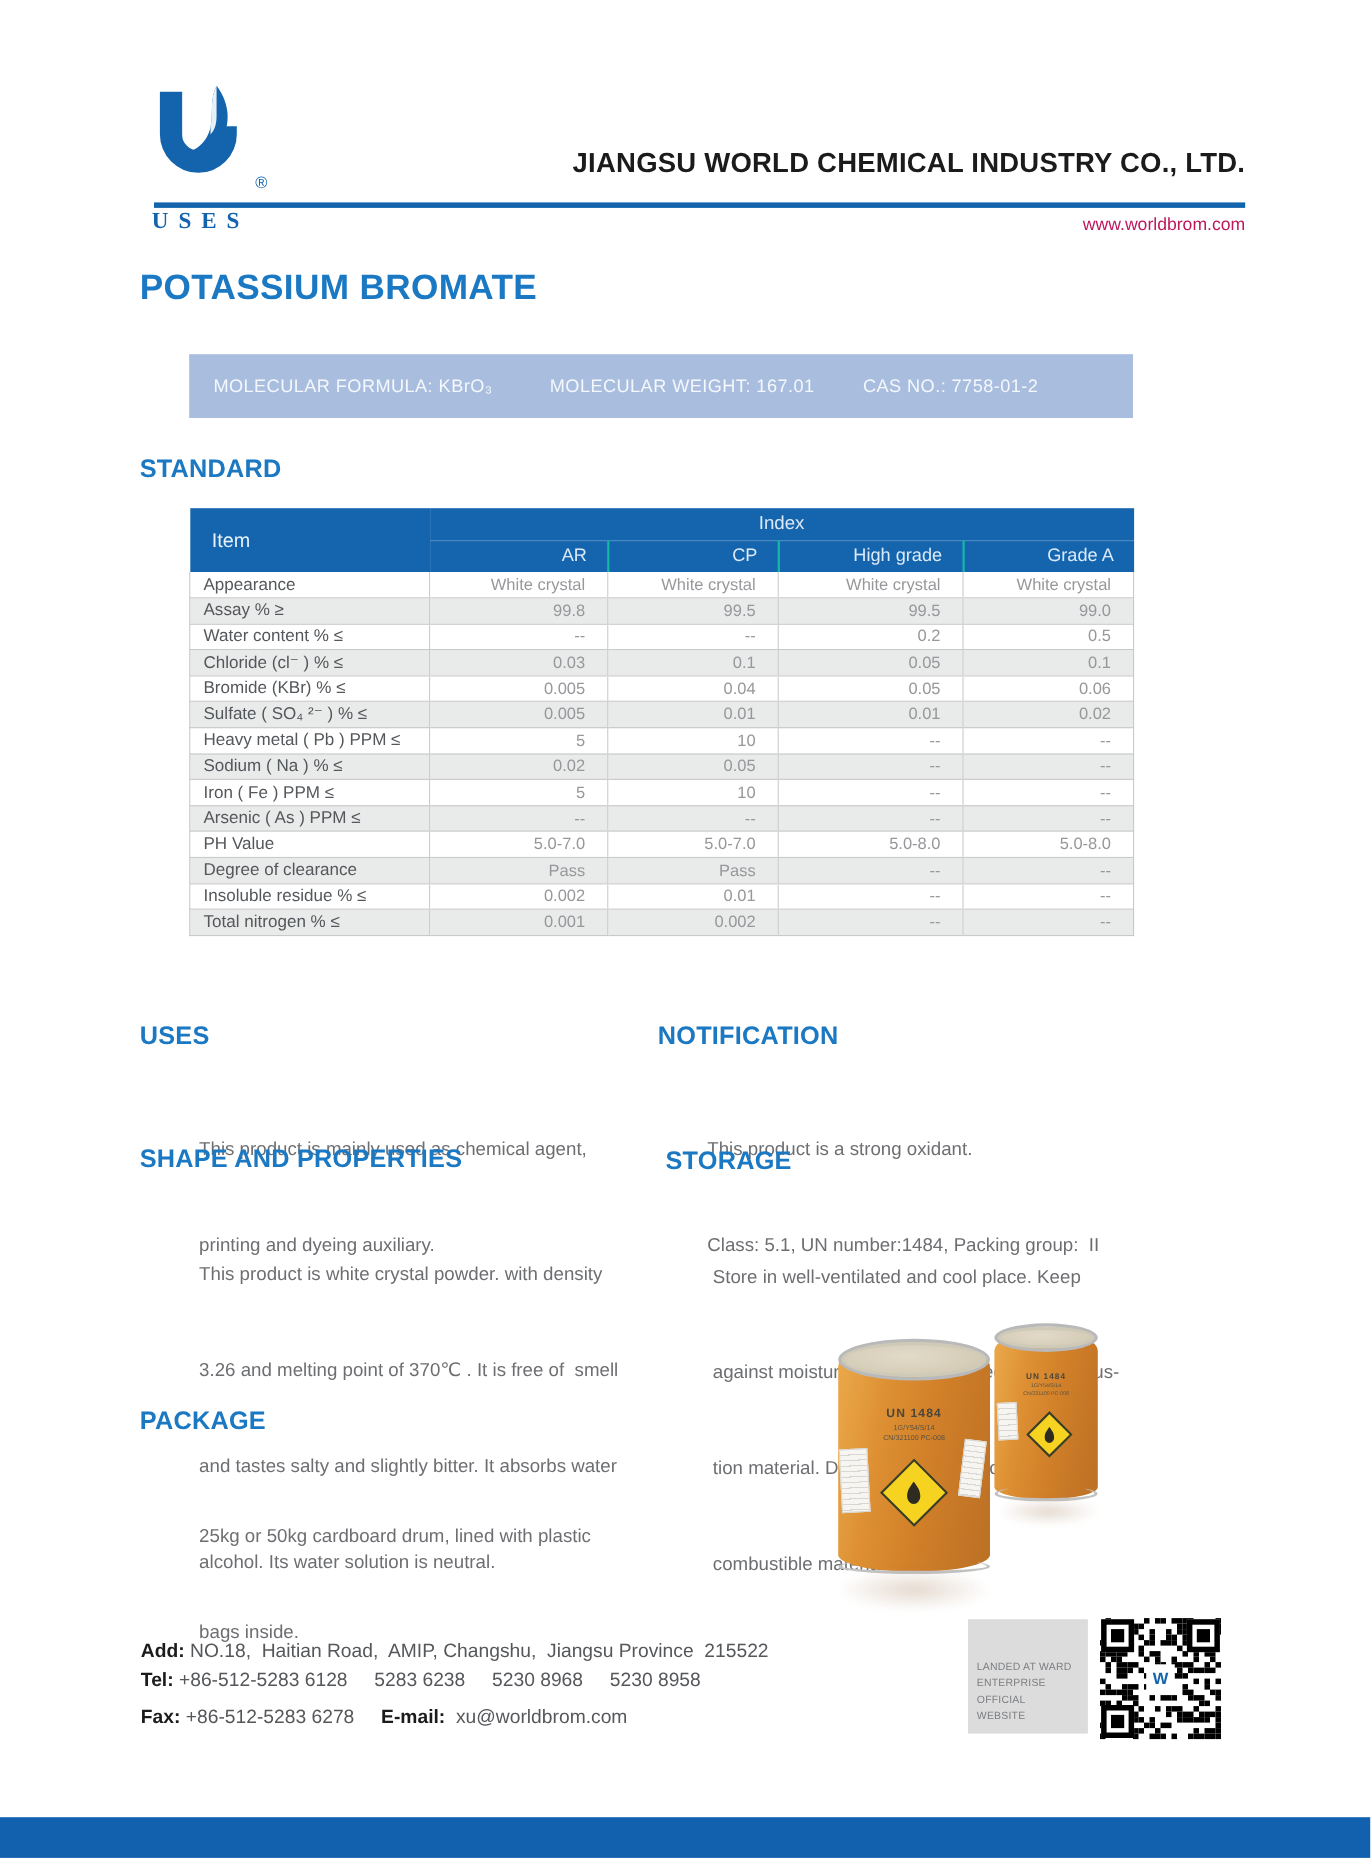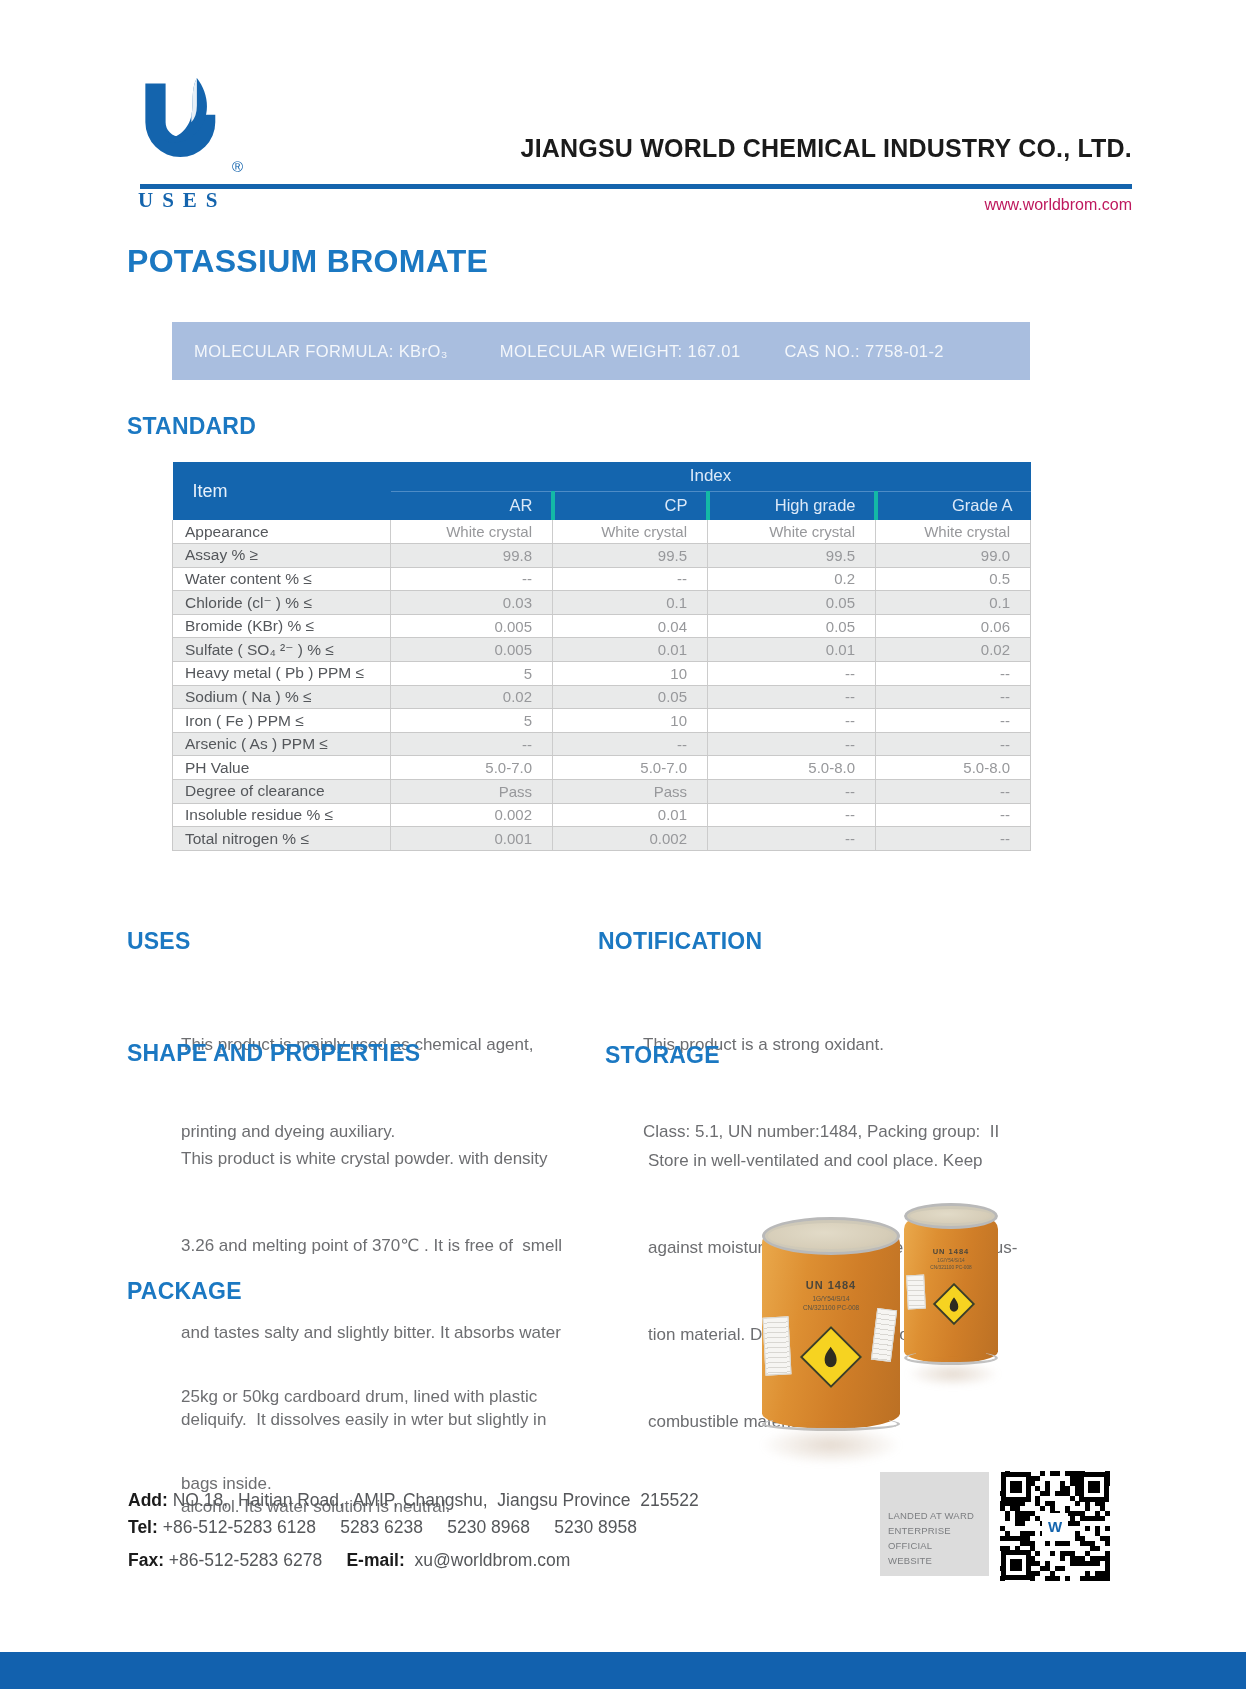--- a/index.html
+++ b/index.html
@@ -30,21 +30,21 @@
   .std-head { position:absolute; left:127px; top:413px; }
   .h-blue { font-size:23px; font-weight:bold; color:#1b78c2; letter-spacing:.2px; }
   .std-table { position:absolute; left:172px; top:462px; width:858px; border-collapse:collapse; table-layout:fixed; }
   .std-table col.c-item { width:218px; }
   .std-table col.c1 { width:162px; } .std-table col.c2 { width:155px; }
   .std-table col.c3 { width:168px; } .std-table col.c4 { width:155px; }
   .std-table th { background:#1465ae; color:#dcE9f8; font-weight:normal; }
   .std-table th.item-h { text-align:left; padding-left:20px; font-size:18px; color:#e8f1fb; }
   .std-table th.index-h { text-align:center; font-size:17px; height:29px; }
   .std-table th.grade-h { text-align:right; padding-right:18px; font-size:16.5px; height:29px;
-                          border-left:4px solid #14b8a6; border-top:1px solid #4e8cc6; }
+                          border-left:2px solid #14b8a6; border-top:1px solid #4e8cc6; }
   .std-table th.grade-h:first-of-type { border-left:none; }
   .std-table tbody td { height:23.6px; font-size:15px; border-bottom:1px solid #c9c9c9; }
   .std-table tbody tr:nth-child(even) { background:#e9eaea; }
   .std-table td.item { color:#54575b; text-align:left; padding-left:12px; font-size:15.5px;
                        border-left:1px solid #c9c9c9; }
   .std-table td.val { color:#97989b; text-align:right; padding-right:20px; border-left:1px solid #cccccc; }
   .std-table td.val:last-child { border-right:1px solid #c9c9c9; }
 
   
   .sec-head { position:absolute; }
@@ -247,21 +247,20 @@
   <div class="body-lines" style="left:643px;top:972px;">
     <div>This product is a strong oxidant.</div>
     <div>Class: 5.1, UN number:1484, Packing group:  II</div>
   </div>
 
   <div class="sec-head h-blue" style="left:127px;top:1040px;">SHAPE AND PROPERTIES</div>
   <div class="body-lines" style="left:181px;top:1086px;">
     <div>This product is white crystal powder. with density</div>
     <div>3.26 and melting point of 370℃ . It is free of  smell</div>
     <div>and tastes salty and slightly bitter. It absorbs water</div>
-    <div>deliquify.  It dissolves easily in wter but slightly in</div>
     <div>alcohol. Its water solution is neutral.</div>
   </div>
 
   <div class="sec-head h-blue" style="left:605px;top:1042px;">STORAGE</div>
   <div class="body-lines" style="left:648px;top:1088px;">
     <div>Store in well-ventilated and cool place. Keep</div>
     <div>against moisture and heat. Isolated with combus-</div>
     <div>tion material. Do not contact with organics and</div>
     <div>combustible material.</div>
   </div>

